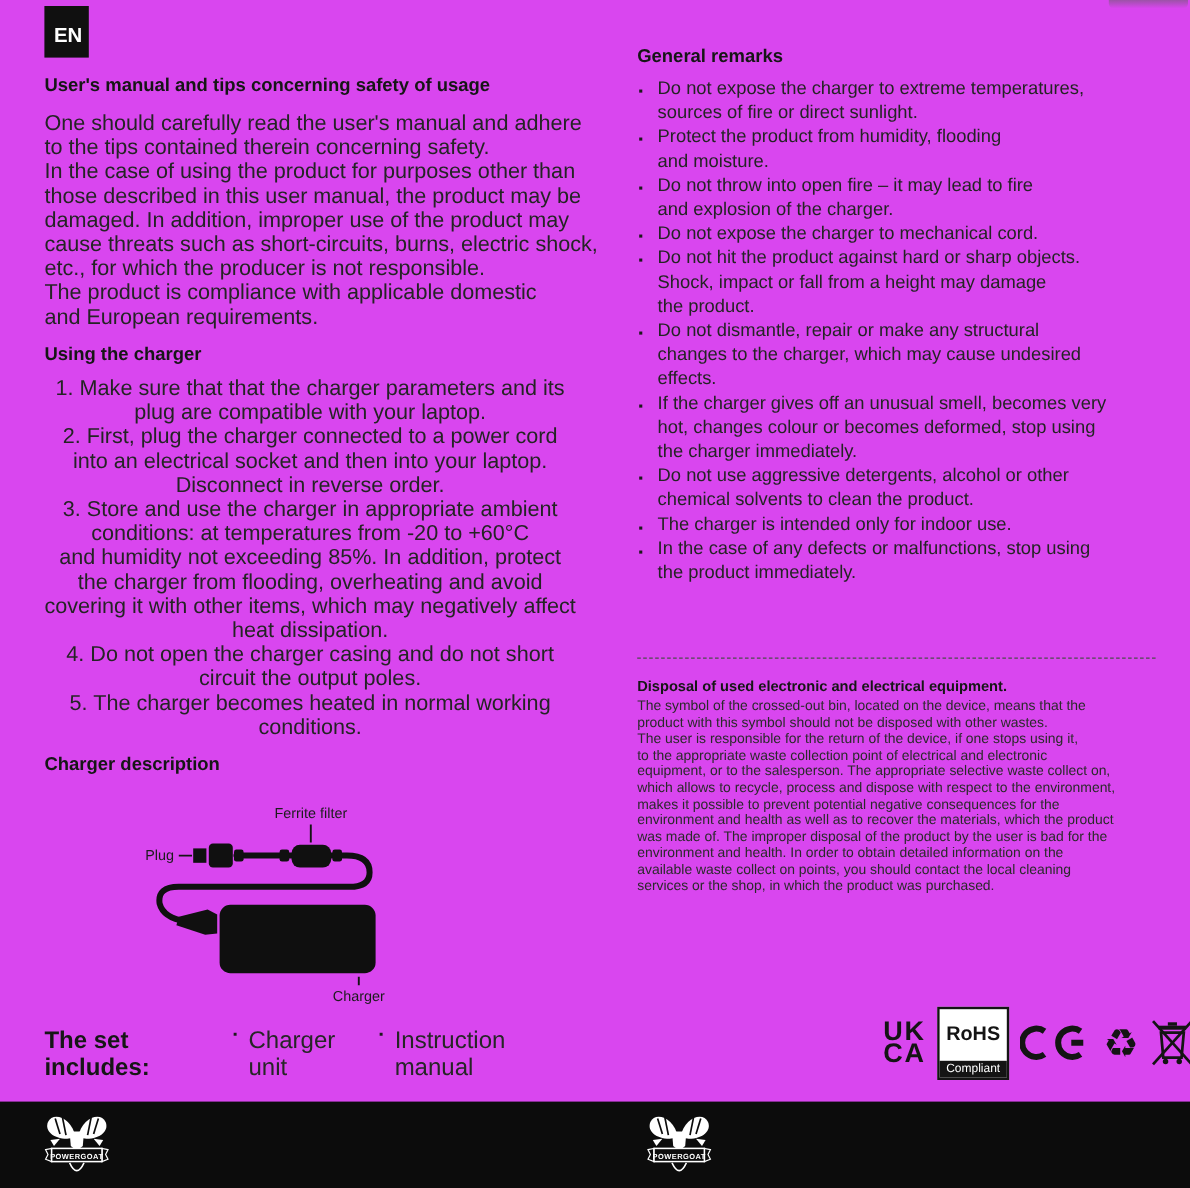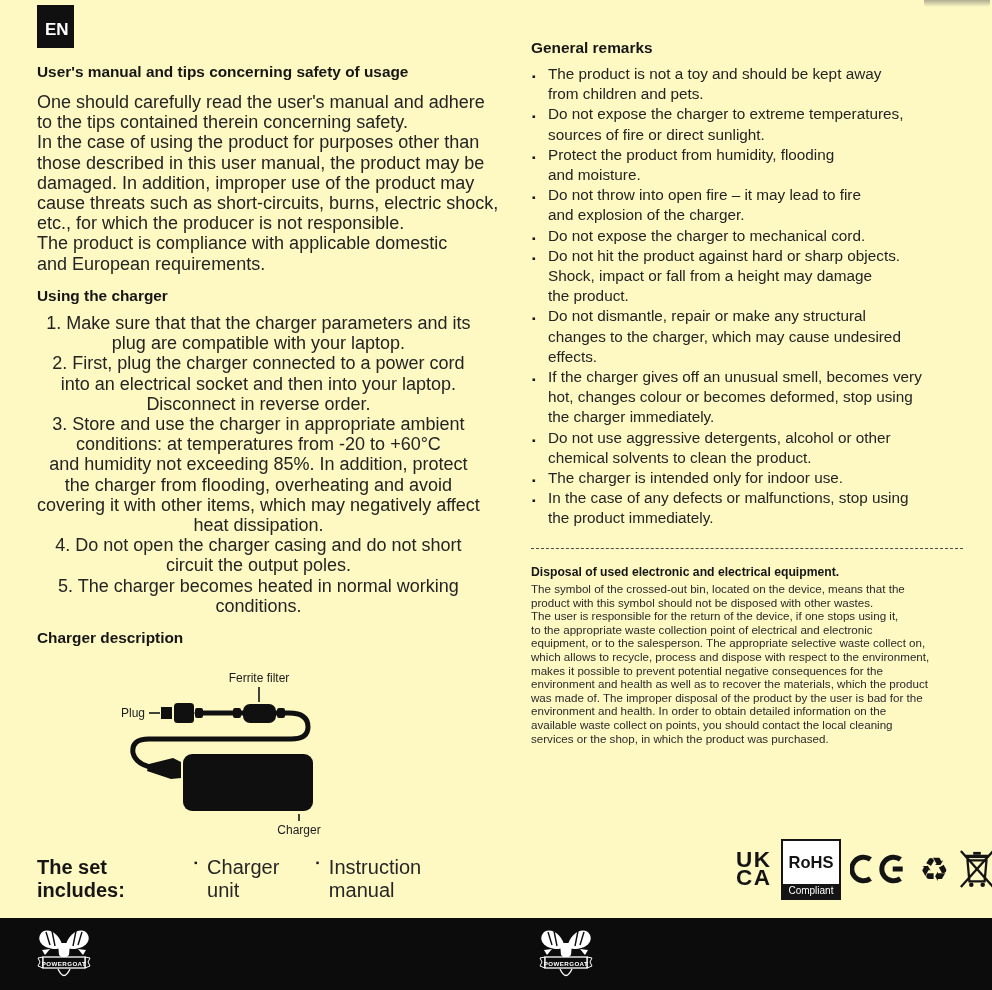--- a/index.html
+++ b/index.html
@@ -1,17 +1,17 @@
 <!DOCTYPE html>
 <html><head>
 <meta charset="utf-8">
 <style>
   html,body{margin:0;padding:0;}
   body{width:992px;height:990px;background:#e9e9e9;font-family:"Liberation Sans",sans-serif;}
-  #page{position:relative;width:992px;height:990px;background:#fef9c3;overflow:hidden;color:#262626;}
+  #page{position:relative;width:992px;height:990px;background:#d946ef;overflow:hidden;color:#262626;}
 
   
   .smudge{position:absolute;top:0;right:2px;width:66px;height:7px;
     background:linear-gradient(to bottom, rgba(95,95,95,.5), rgba(160,160,160,0));border-radius:0 0 4px 4px;}
 
   .lang-badge{position:absolute;left:37px;top:5px;width:37px;height:43px;background:#101010;
     color:#fff;font-weight:bold;font-size:17px;display:flex;align-items:center;padding:6px 0 0 8px;box-sizing:border-box;}
 
   h2{margin:0;font-size:15.4px;font-weight:bold;color:#161616;line-height:20px;}
   .body-text{white-space:pre;font-size:18px;line-height:20.2px;color:#242424;}
@@ -133,22 +133,20 @@
     <div class="abs t-set set-line">
       <span class="set-label">The set includes:</span>
       <span class="inc-item">Charger unit</span>
       <span class="inc-item">Instruction manual</span>
     </div>
   </div>
 
   <div class="col-right">
     <h2 class="abs t-remarks-title">General remarks</h2>
     <ul class="remarks-list">
-      <li>The product is not a toy and should be kept away
-from children and pets.</li>
       <li>Do not expose the charger to extreme temperatures,
 sources of fire or direct sunlight.</li>
       <li>Protect the product from humidity, flooding
 and moisture.</li>
       <li>Do not throw into open fire – it may lead to fire
 and explosion of the charger.</li>
       <li>Do not expose the charger to mechanical cord.</li>
       <li>Do not hit the product against hard or sharp objects.
 Shock, impact or fall from a height may damage
 the product.</li>

